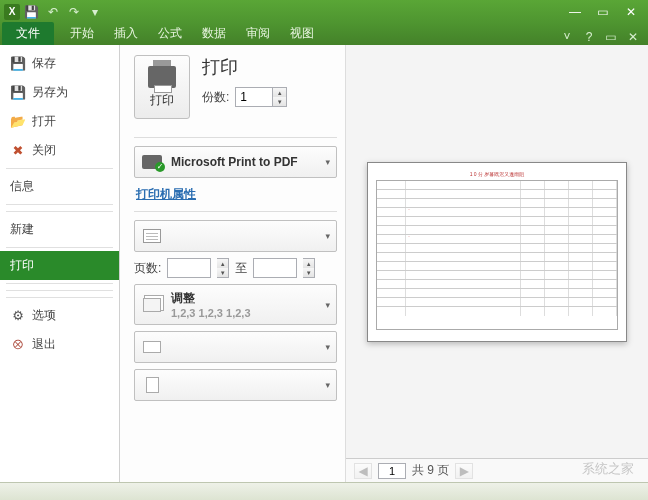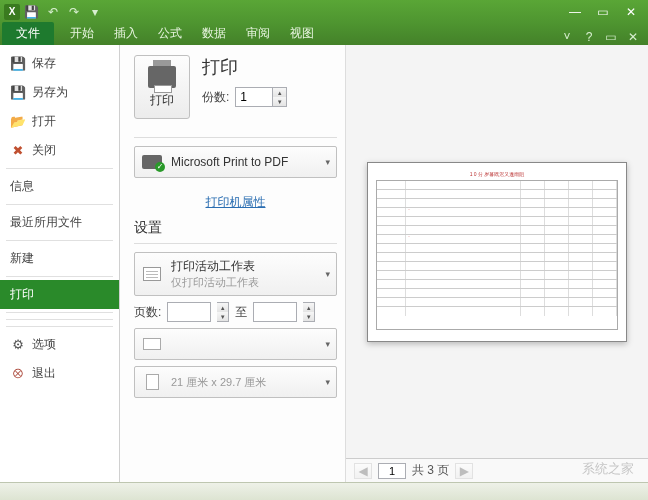--- a/index.html
+++ b/index.html
@@ -44,24 +44,24 @@
 .sp-btns { display: flex; flex-direction: column; width: 14px; border-left: 1px solid #abadb3; }
 .sp-btn { flex: 1; background: linear-gradient(#f6f6f6, #e4e4e4); display: flex; align-items: center; justify-content: center; font-size: 6px; color: #555; cursor: pointer; }
 
 .section-head { font-size: 14px; color: #333; margin: 6px 0 6px; display: flex; align-items: center; }
 .section-head .info { margin-left: auto; width: 14px; height: 14px; border: 1px solid #aaa; border-radius: 50%; color: #888; font-size: 10px; text-align: center; line-height: 12px; cursor: pointer; }
 .hr { border-top: 1px solid #ddd; margin: 2px 0 8px; }
 
 .dd { border: 1px solid #c0c0c0; background: linear-gradient(#fdfdfd, #f0f0f0); border-radius: 2px; padding: 5px 6px; margin-bottom: 6px; display: flex; align-items: center; gap: 8px; cursor: pointer; position: relative; }
 .dd::after { content: "▾"; position: absolute; right: 6px; color: #666; font-size: 9px; }
 .dd-icon { width: 22px; height: 20px; display: flex; align-items: center; justify-content: center; flex-shrink: 0; }
-.dd-text { flex: 1; min-width: 0; }
+.dd-text { flex: 1; min-width: 0; font-weight: bold; }
 .dd-title { font-size: 12px; color: #333; }
 .dd-sub { font-size: 11px; color: #999; }
-.link-row { text-align: center; margin: 16px 2px 8px; }
+.link-row { text-align: left; margin: 8px 2px 8px; font-weight: bold; }
 .link { color: #2a6db1; font-size: 12px; text-decoration: underline; cursor: pointer; }
 
 .pages-row { display: flex; align-items: center; gap: 6px; margin-bottom: 6px; font-size: 12px; color: #444; }
 .pages-row input { width: 44px; height: 20px; border: 1px solid #abadb3; padding: 0 3px; font-size: 12px; }
 
 .preview-area { flex: 1; display: flex; align-items: center; justify-content: center; padding: 20px; }
 .page-thumb { width: 260px; height: 180px; background: #fff; box-shadow: 0 2px 6px rgba(0,0,0,.25); border: 1px solid #888; padding: 8px; font-size: 3px; color: #555; }
 .thumb-title { text-align: center; font-size: 5px; color: #b33; margin-bottom: 3px; }
 .thumb-table { border: 1px solid #aaa; height: 150px; }
 .thumb-row { border-bottom: 1px solid #ccc; height: 9px; display: flex; }
@@ -135,23 +135,20 @@
       </div>
     <div class="nav-item">
         <span class="nav-icon ic-close">✖</span>
         <span>关闭</span>
       </div>
     <div class="nav-sep"></div>
     <div class="nav-item">
         <span>信息</span>
       </div>
     <div class="nav-sep"></div>
-    <div class="nav-item">
-        <span>最近所用文件</span>
-      </div>
     <div class="nav-sep"></div>
     <div class="nav-item">
         <span>新建</span>
       </div>
     <div class="nav-sep"></div>
     <div class="nav-item active">
         <span>打印</span>
       </div>
     <div class="nav-sep"></div>
     <div class="nav-sep"></div>
@@ -192,58 +189,59 @@
       <div class="dd">
         <div class="dd-icon">
             <div class="printer-small"></div>
           </div>
         <div class="dd-text">
           <div class="dd-title">Microsoft Print to PDF</div>
         </div>
       </div>
       <div class="link-row"><span class="link">打印机属性</span></div>
 
-      <div class="section-head">
-          <span>设置</span>
-        </div>
       <div class="hr"></div>
       <div class="dd">
         <div class="dd-icon">
             <div class="sheet-icon"></div>
           </div>
-        <div class="dd-text">
-          <div class="dd-title">打印活动工作表</div>
-          <div class="dd-sub">仅打印活动工作表</div>
-        </div>
       </div>
       <div class="pages-row">
         <span>页数:</span>
         <input style="">
         <div class="sp-btns" style="height:20px;width:12px;border:1px solid #abadb3;border-left:none">
             <div class="sp-btn">▲</div>
             <div class="sp-btn">▼</div>
           </div>
         <span>至</span>
         <input style="">
         <div class="sp-btns" style="height:20px;width:12px;border:1px solid #abadb3;border-left:none">
             <div class="sp-btn">▲</div>
             <div class="sp-btn">▼</div>
           </div>
       </div>
       <div class="dd">
         <div class="dd-icon">
+            <div class="stack-icon"></div>
+          </div>
+        <div class="dd-text">
+          <div class="dd-title">调整</div>
+          <div class="dd-sub">1,2,3   1,2,3   1,2,3</div>
+        </div>
+      </div>
+      <div class="dd">
+        <div class="dd-icon">
             <div class="orient-icon"></div>
           </div>
       </div>
       <div class="dd">
         <div class="dd-icon">
             <div class="a4-icon"></div>
           </div>
         <div class="dd-text">
-          <div class="dd-sub">21 厘米 x 29.7 厘米</div>
         </div>
       </div>
 
     </div>
 
     <div class="preview-col">
       <div class="preview-area">
         <div class="page-thumb">
           <div class="thumb-title">1 0 分 岁暮既迟又逢雨阻</div>
           <div class="thumb-table">
@@ -366,21 +364,21 @@
                 <span style="width:10%"></span>
                 <span style="width:10%"></span>
                 <span style="flex:1"></span>
               </div>
           </div>
         </div>
       </div>
       <div class="preview-bar">
         <div class="pv-nav disabled">◀</div>
         <input style="width: 28px; height: 16px; border: 1px solid rgb(171, 173, 179); text-align: center; font-size: 11px;" value="1">
-        <span>共 3 页</span>
+        <span>共 9 页</span>
         <div class="pv-nav disabled">▶</div>
       </div>
     </div>
   </div>
 </div>
 
 <div class="statusbar"></div>
 <div class="wm">系统之家</div>
 
 </body></html>

